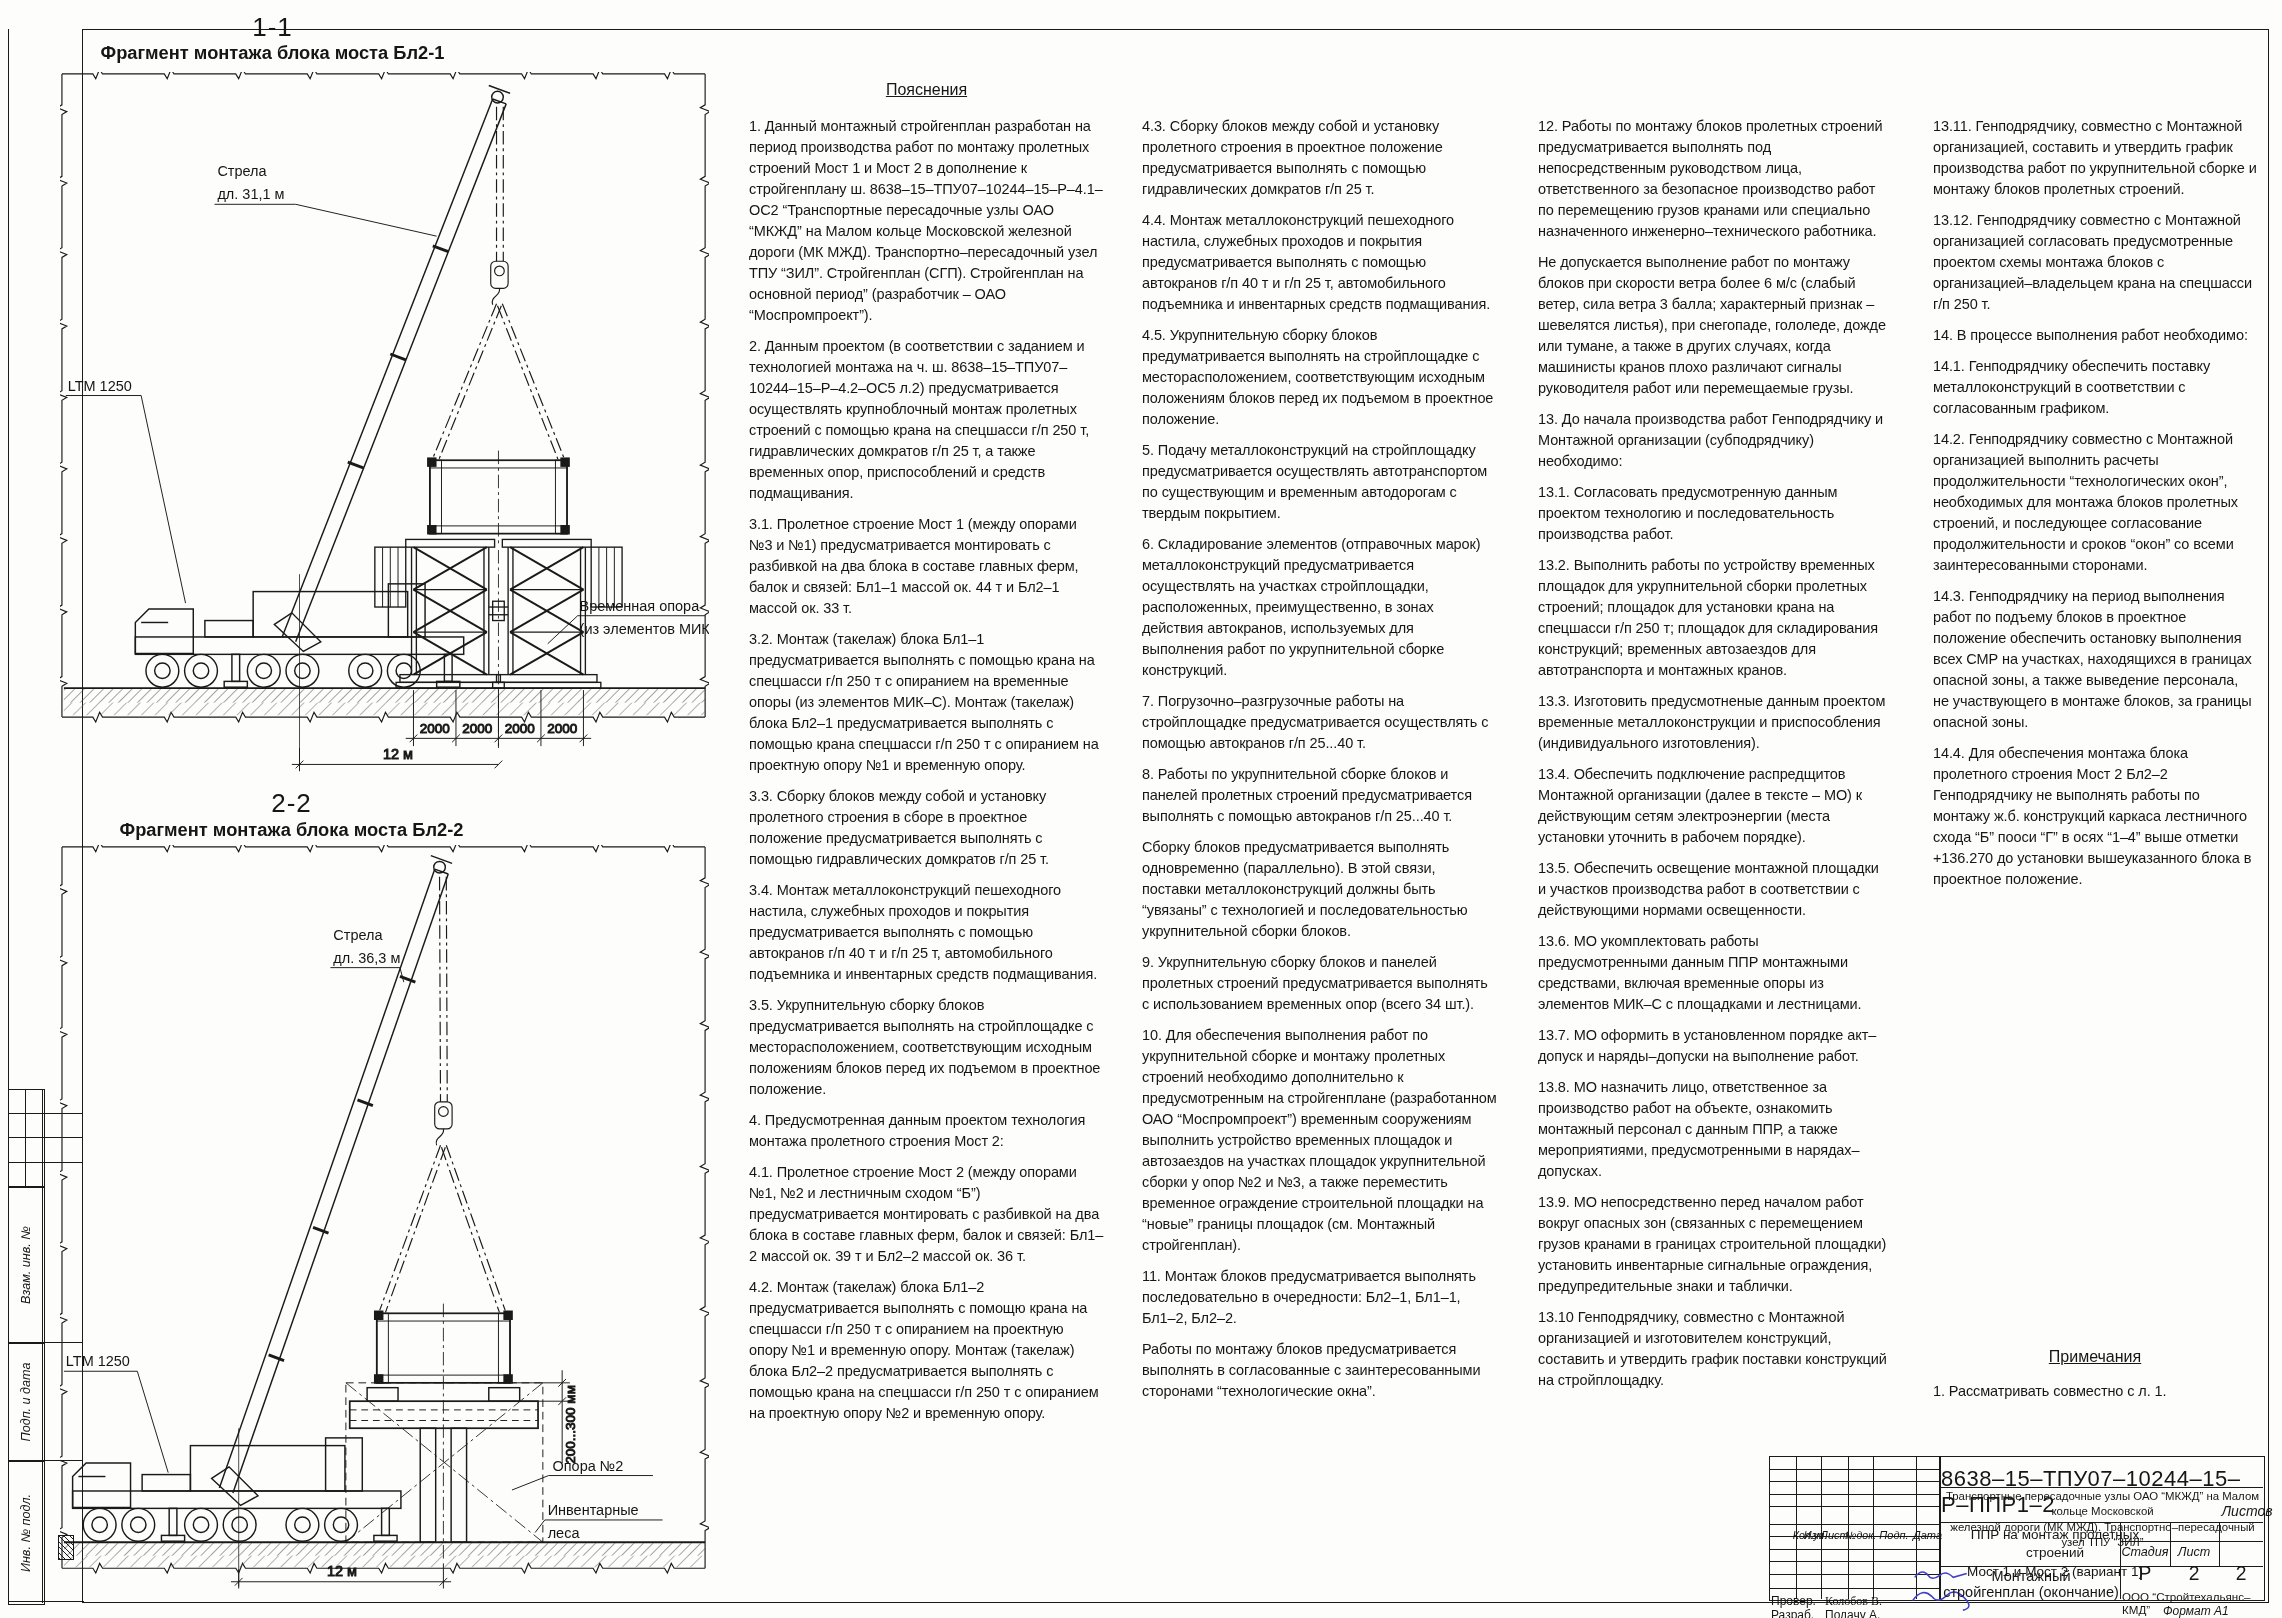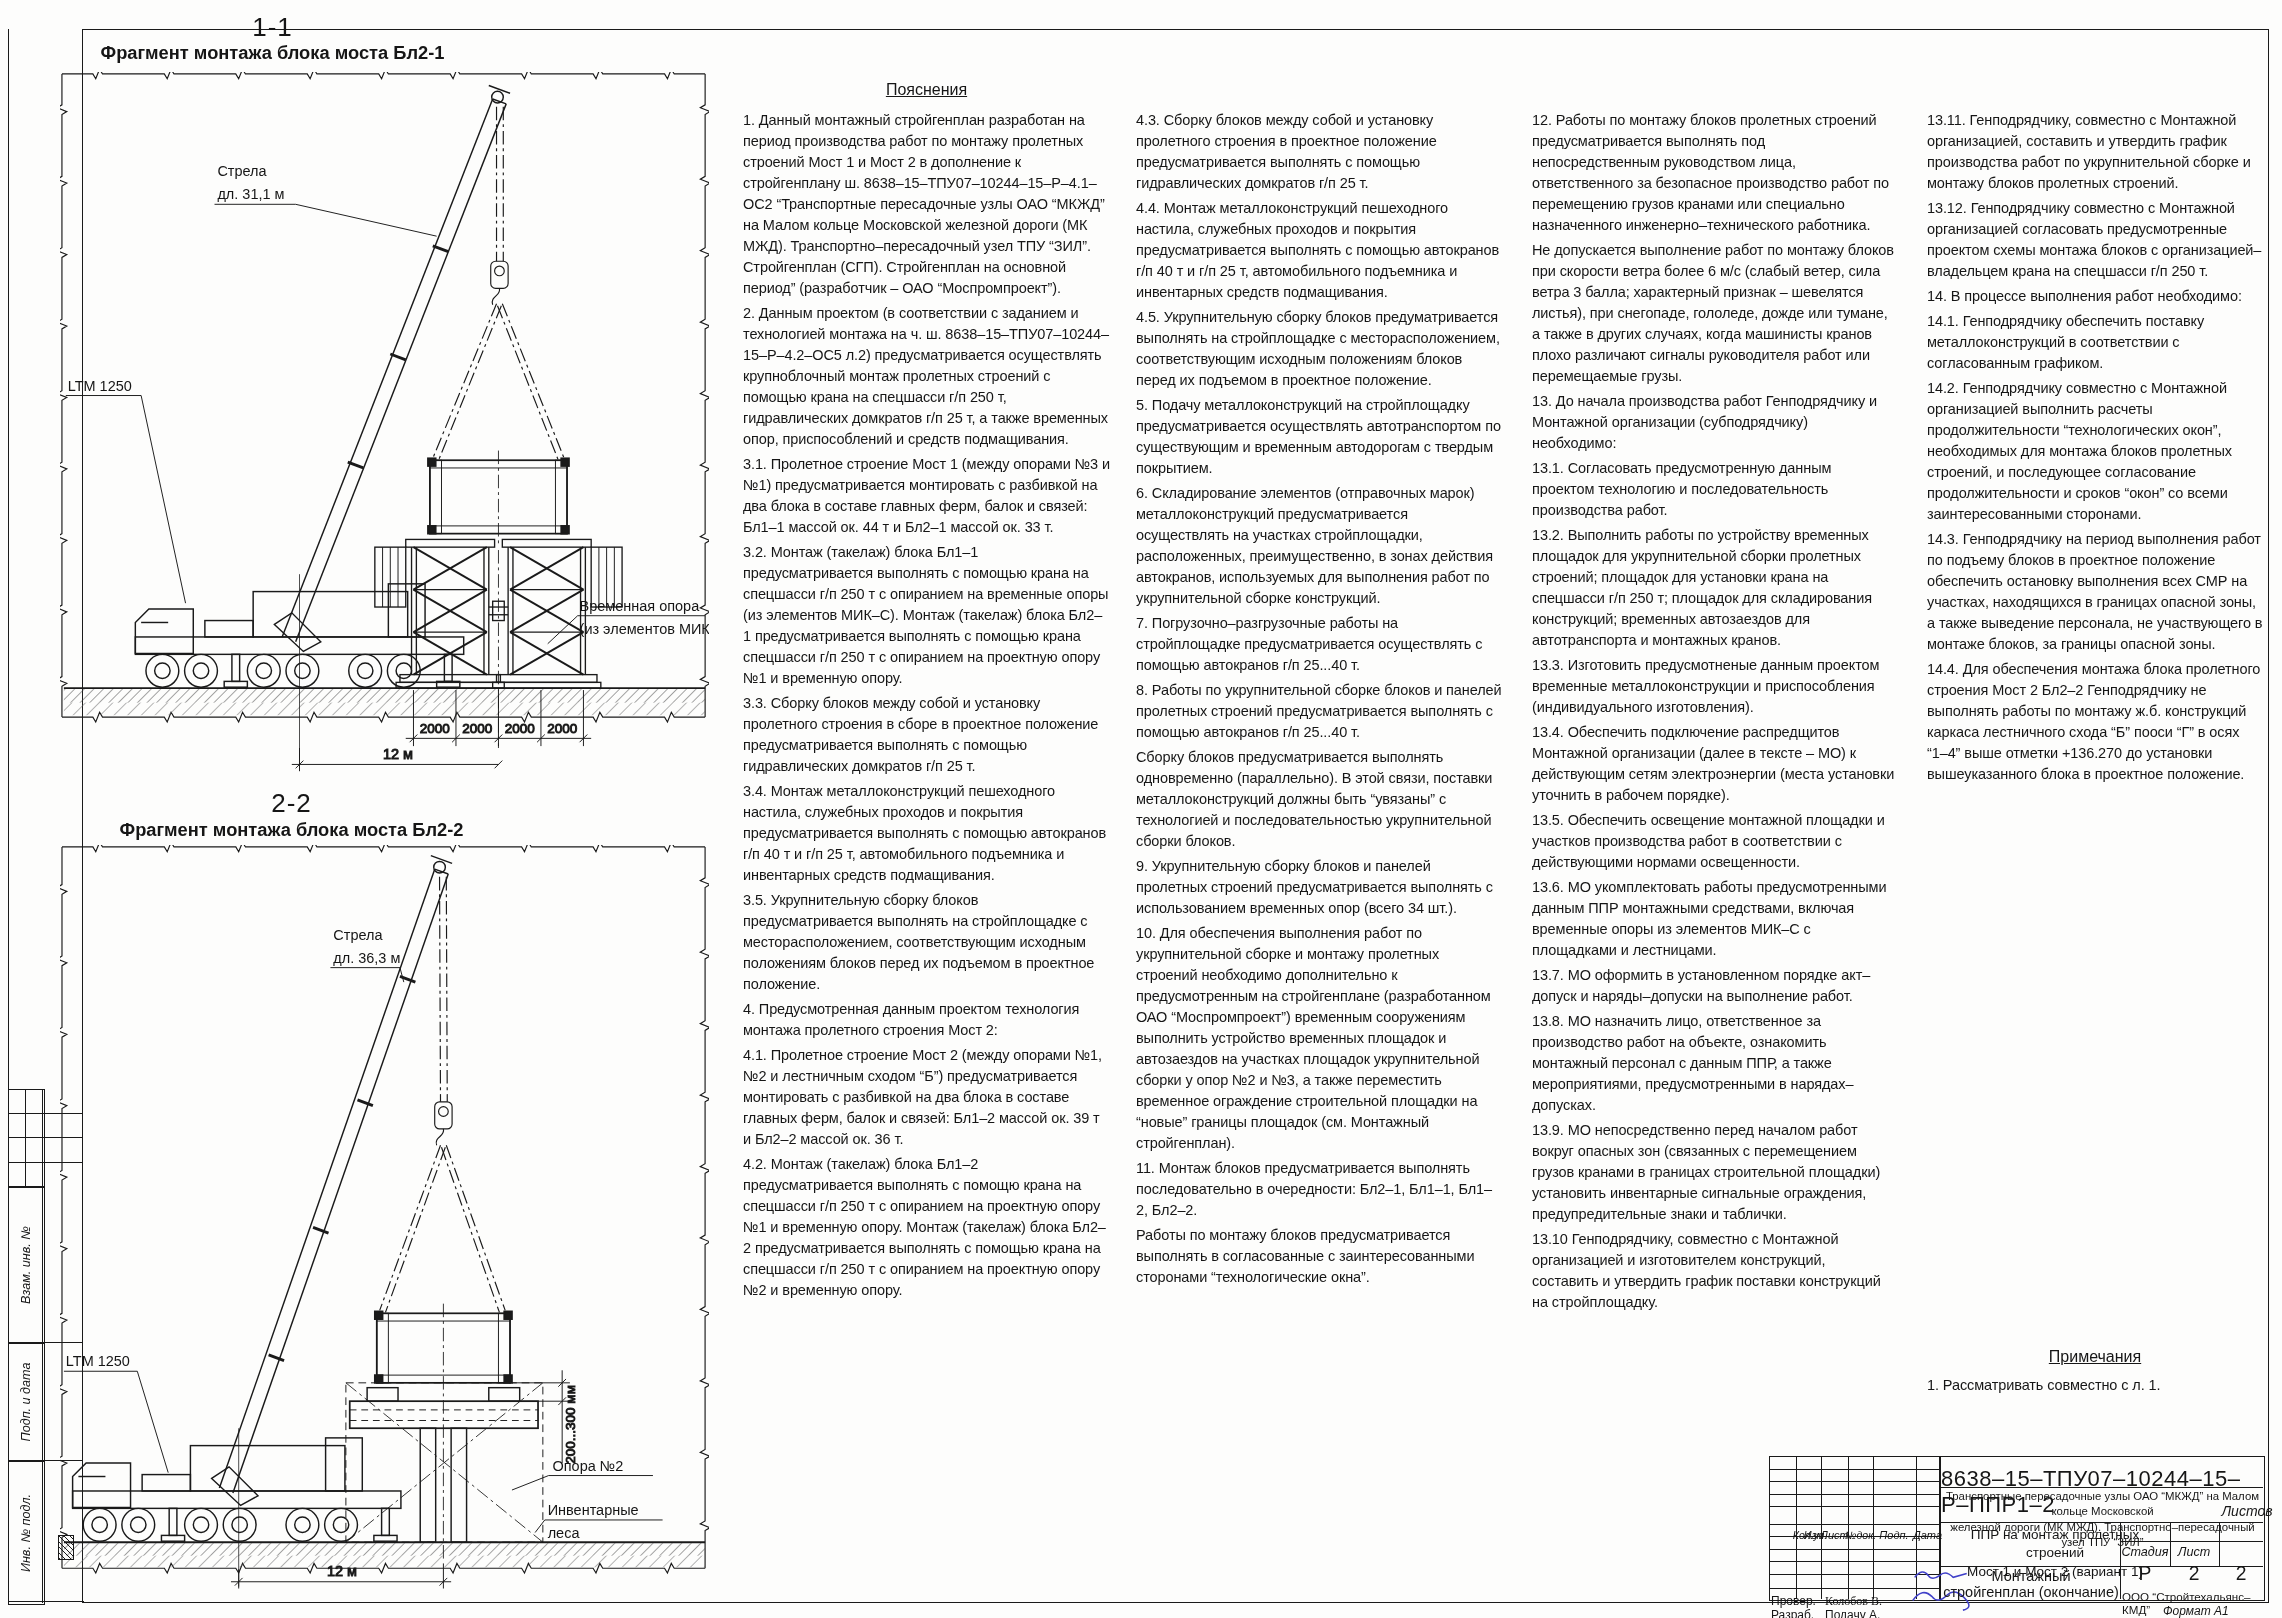--- a/index.html
+++ b/index.html
@@ -10,21 +10,21 @@
   .abs{position:absolute;}
   
   .frame{left:82px;top:29px;width:2185px;height:1572px;border:1.9px solid #1a1a1a;}
   .outerline-l{left:7.7px;top:29px;width:0;height:1574px;border-left:1.4px solid #1a1a1a;}
   .outerline-b{left:7.7px;top:1601px;width:76px;height:0;border-top:1.4px solid #1a1a1a;}
   
   .vtitle{font-size:26px;letter-spacing:1px;text-align:center;}
   .vsub{font-size:18.3px;text-align:center;font-weight:bold;}
   
   .ncol{font-size:14.5px;line-height:21px;letter-spacing:-0.1px;text-align:left;}
-  .ncol p{margin:4px;}
+  .ncol p{margin:10px;}
   .nhead{font-size:16px;text-align:center;text-decoration:underline;}
   
   .tb-line{position:absolute;background:#1a1a1a;}
   .tbox{position:absolute;border:1.9px solid #1a1a1a;}
   .tb-text{position:absolute;display:flex;align-items:center;justify-content:center;text-align:left;margin-top:20px;}
   .it{font-style:italic;}
   .rot{transform:rotate(-90deg);transform-origin:center center;white-space:nowrap;}
   .stampcell{position:absolute;border:1.4px solid #1a1a1a;display:flex;align-items:center;justify-content:center;}
   .hatchbox{position:absolute;background:repeating-linear-gradient(45deg,#1a1a1a 0 1px,transparent 1px 3.9px);border:1px solid #1a1a1a;}
   svg text{font-family:"Liberation Sans",sans-serif;fill:#161616;}

